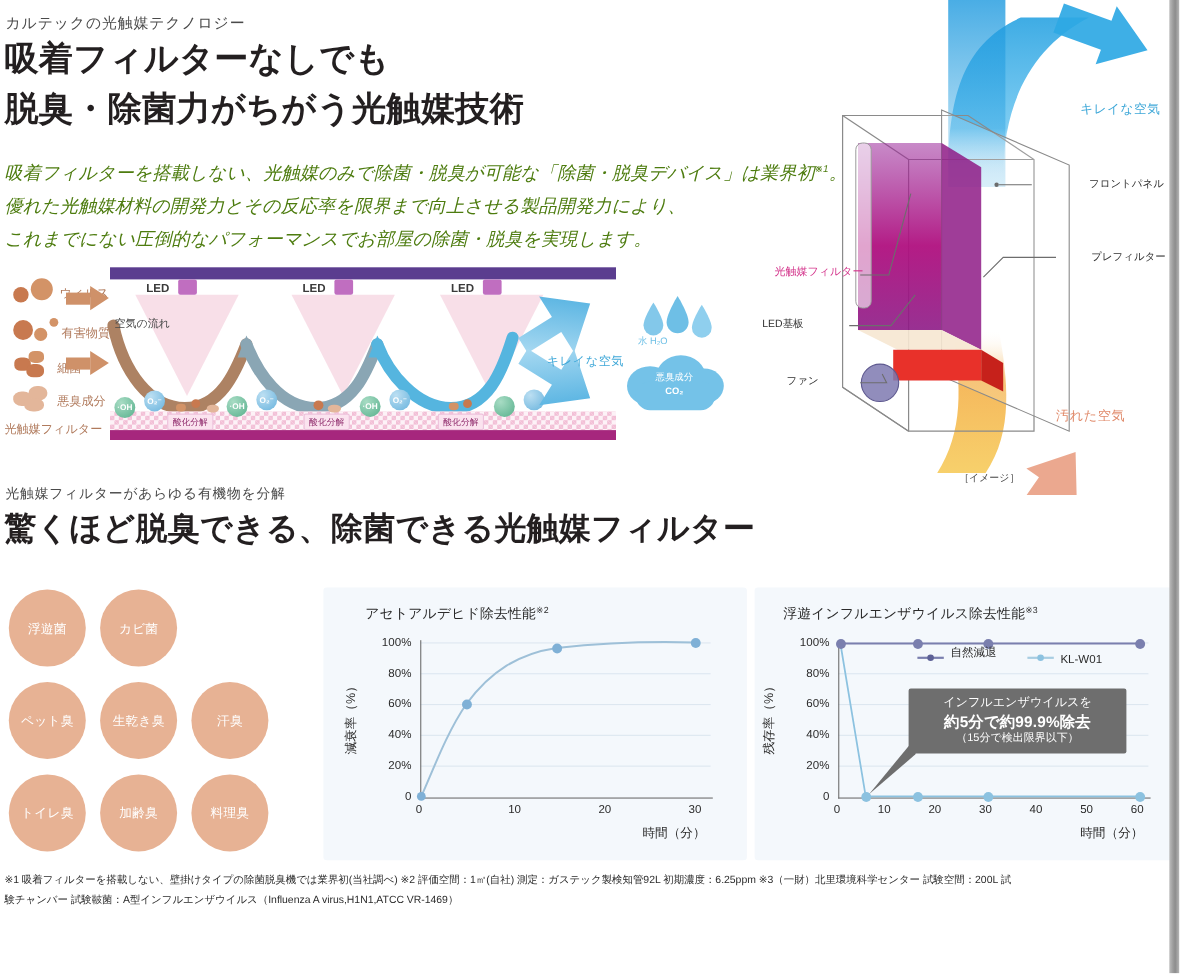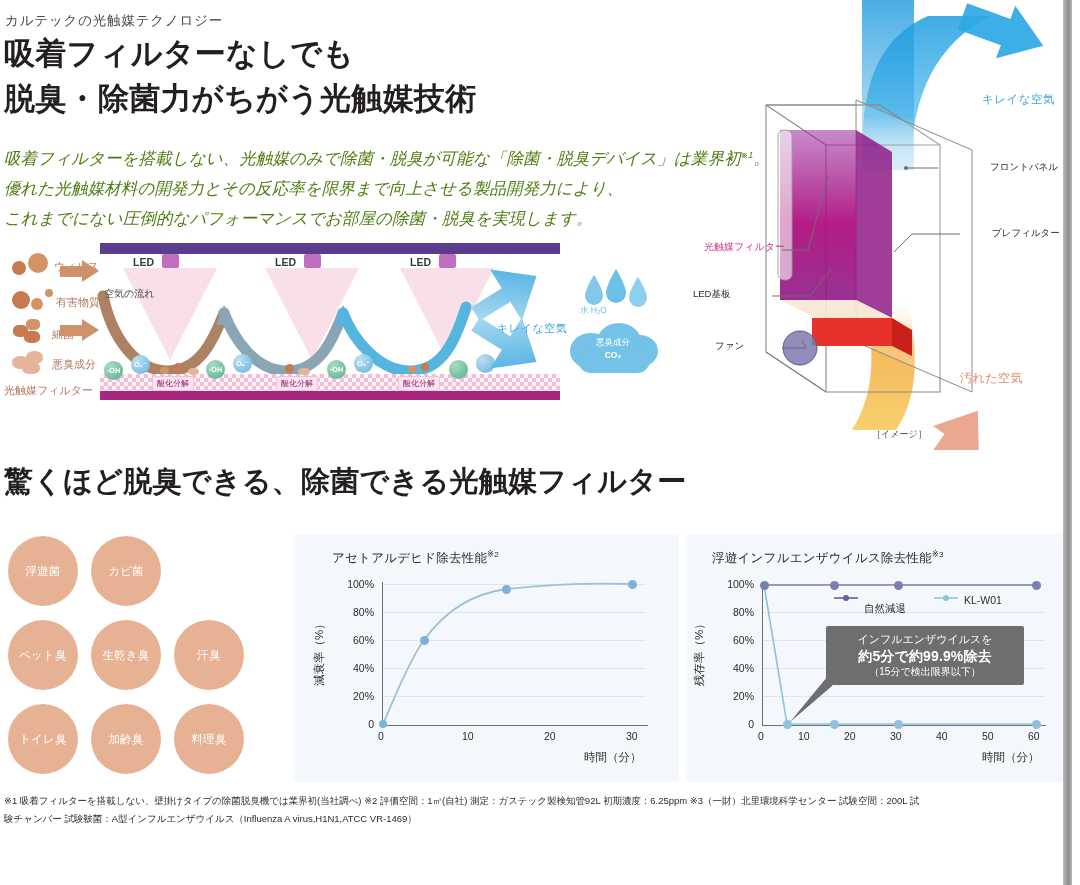--- a/index.html
+++ b/index.html
@@ -328,20 +328,21 @@
     <div class="cleanB" style="left:322px;top:92px;">キレイな空気</div>
     <div class="bLabel" style="left:330px;top:161px;">フロントパネル</div>
     <div class="bLabel" style="left:332px;top:227px;">プレフィルター</div>
     <div class="bLabel pink" style="left:44px;top:240px;">光触媒フィルター</div>
     <div class="bLabel" style="left:33px;top:288px;">LED基板</div>
     <div class="bLabel" style="left:55px;top:340px;">ファン</div>
     <div class="dirtyB" style="left:300px;top:370px;">汚れた空気</div>
     <div class="imgcap" style="left:212px;top:428px;">［イメージ］</div>
   </div>
 
+  <div class="eyebrow" style="left:5px;top:441px;font-size:12.5px;">光触媒フィルターがあらゆる有機物を分解</div>
   <div class="h1" style="left:4px;top:466px;font-size:29px;">驚くほど脱臭できる、除菌できる光触媒フィルター</div>
 
   <div class="circles">
     <div class="circ" style="left:83px;top:0px;">カビ菌</div>
     <div class="circ" style="left:0px;top:0px;">浮遊菌</div>
     <div class="circ" style="left:0px;top:84px;">ペット臭</div>
     <div class="circ" style="left:83px;top:84px;">生乾き臭</div>
     <div class="circ" style="left:166px;top:84px;">汗臭</div>
     <div class="circ" style="left:0px;top:168px;">トイレ臭</div>
     <div class="circ" style="left:83px;top:168px;">加齢臭</div>
@@ -424,21 +425,21 @@
     <div class="pt" style="left:346px;top:47px;width:9px;height:9px;background:#7a7fae;"></div>
 
     <div class="pt" style="left:97px;top:186px;width:9px;height:9px;background:#8cc2e0;"></div>
     <div class="pt" style="left:144px;top:186px;width:9px;height:9px;background:#8cc2e0;"></div>
     <div class="pt" style="left:208px;top:186px;width:9px;height:9px;background:#8cc2e0;"></div>
     <div class="pt" style="left:346px;top:186px;width:9px;height:9px;background:#8cc2e0;"></div>
 
     <div>
       <div class="legdash" style="left:148px;top:63px;width:24px;background:#7a7fae;"></div>
       <div class="legdot" style="left:157px;top:61px;background:#5d6196;"></div>
-      <div class="legitem" style="left:178px;top:68px;">自然減退</div>
+      <div class="legitem" style="left:178px;top:52px;">自然減退</div>
       <div class="legdash" style="left:248px;top:63px;width:24px;background:#a8cde2;"></div>
       <div class="legdot" style="left:257px;top:61px;background:#8cc2e0;"></div>
       <div class="legitem" style="left:278px;top:60px;text-align:right;">KL-W01</div>
     </div>
 
     <svg width="380" height="248" style="position:absolute;left:0;top:0;">
       <polygon points="146,152 104,188 160,120" fill="#6e6e6e"></polygon>
     </svg>
     <div class="callout" style="left:140px;top:92px;width:178px;">
       <div class="l1">インフルエンザウイルスを</div>

